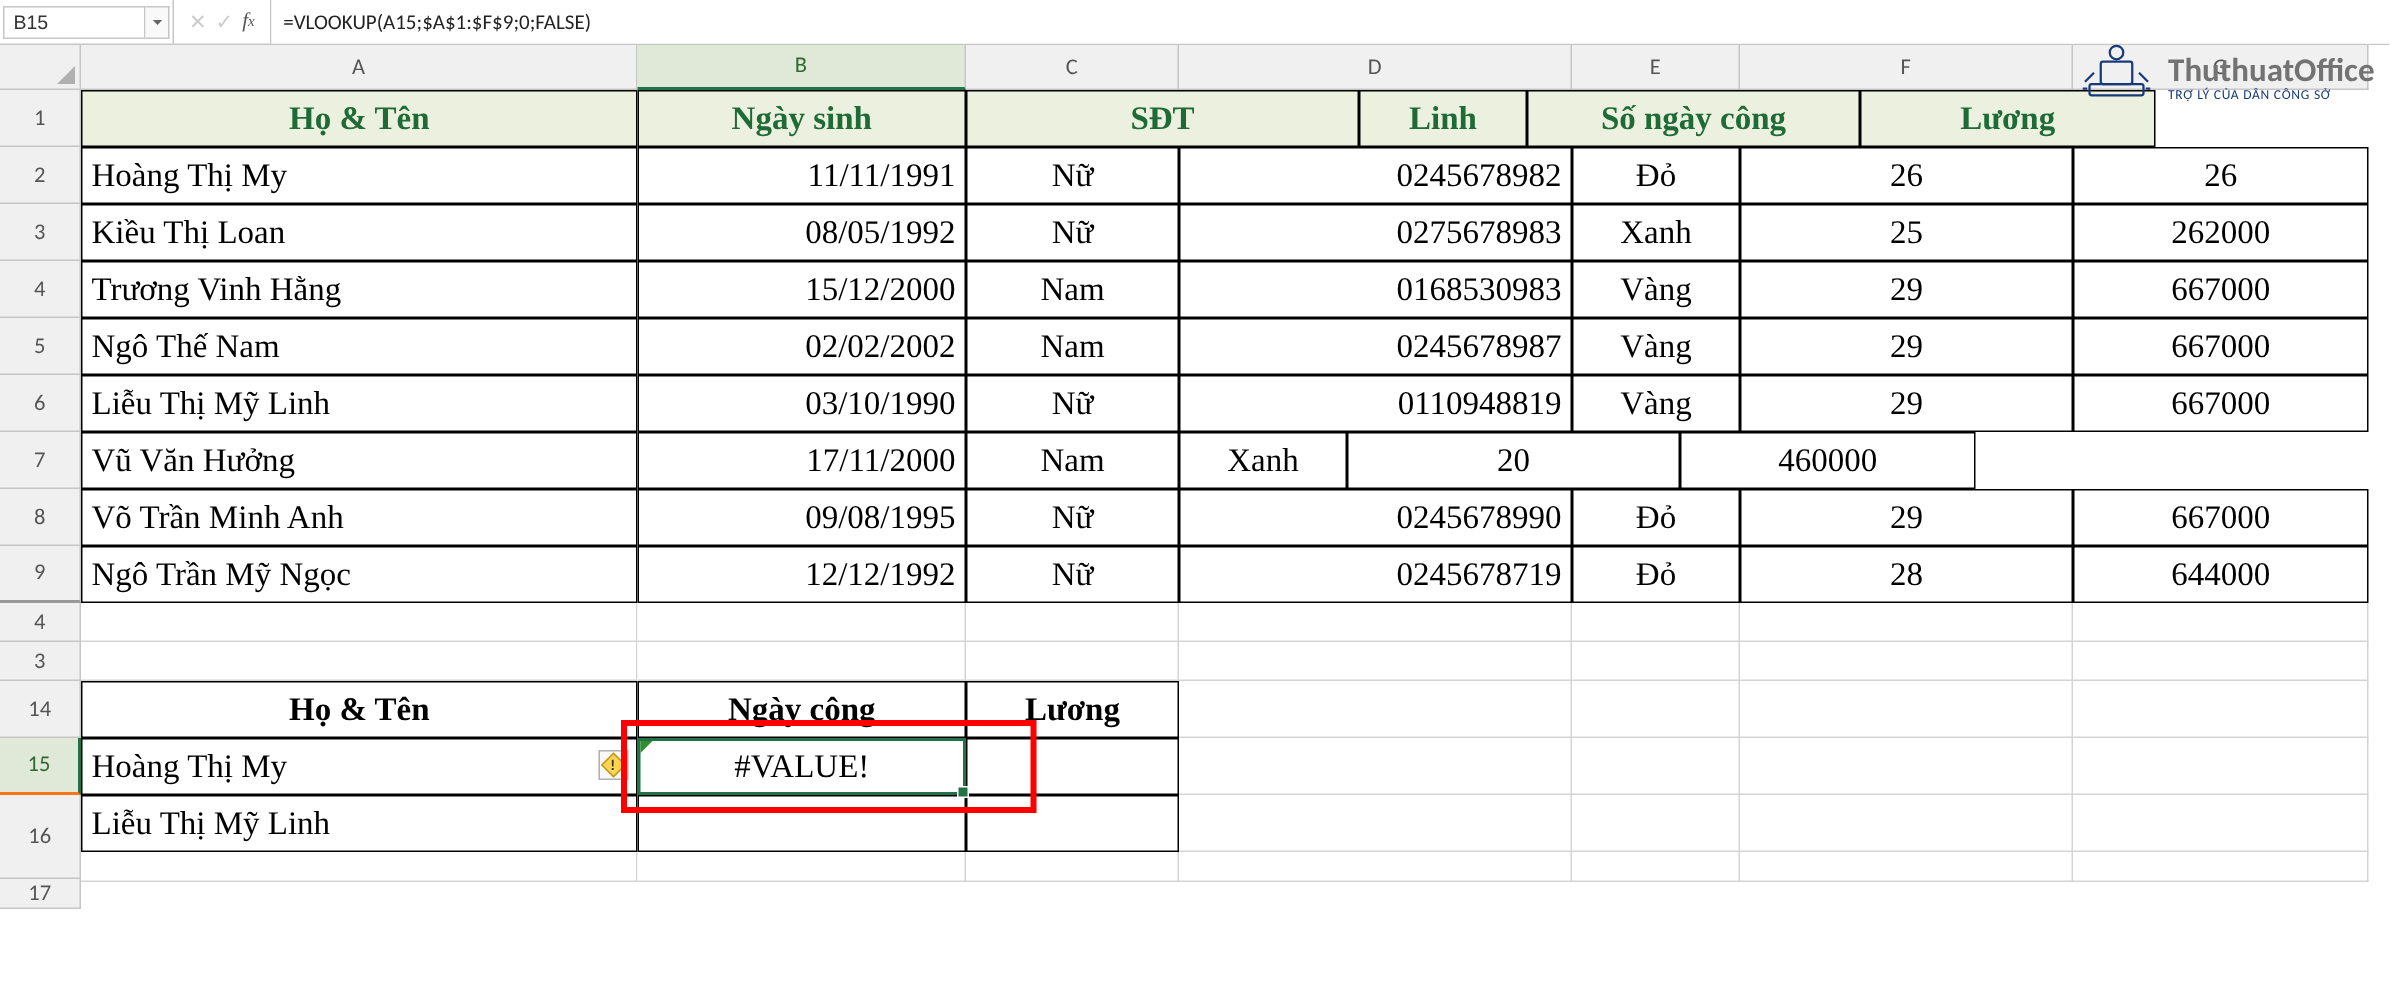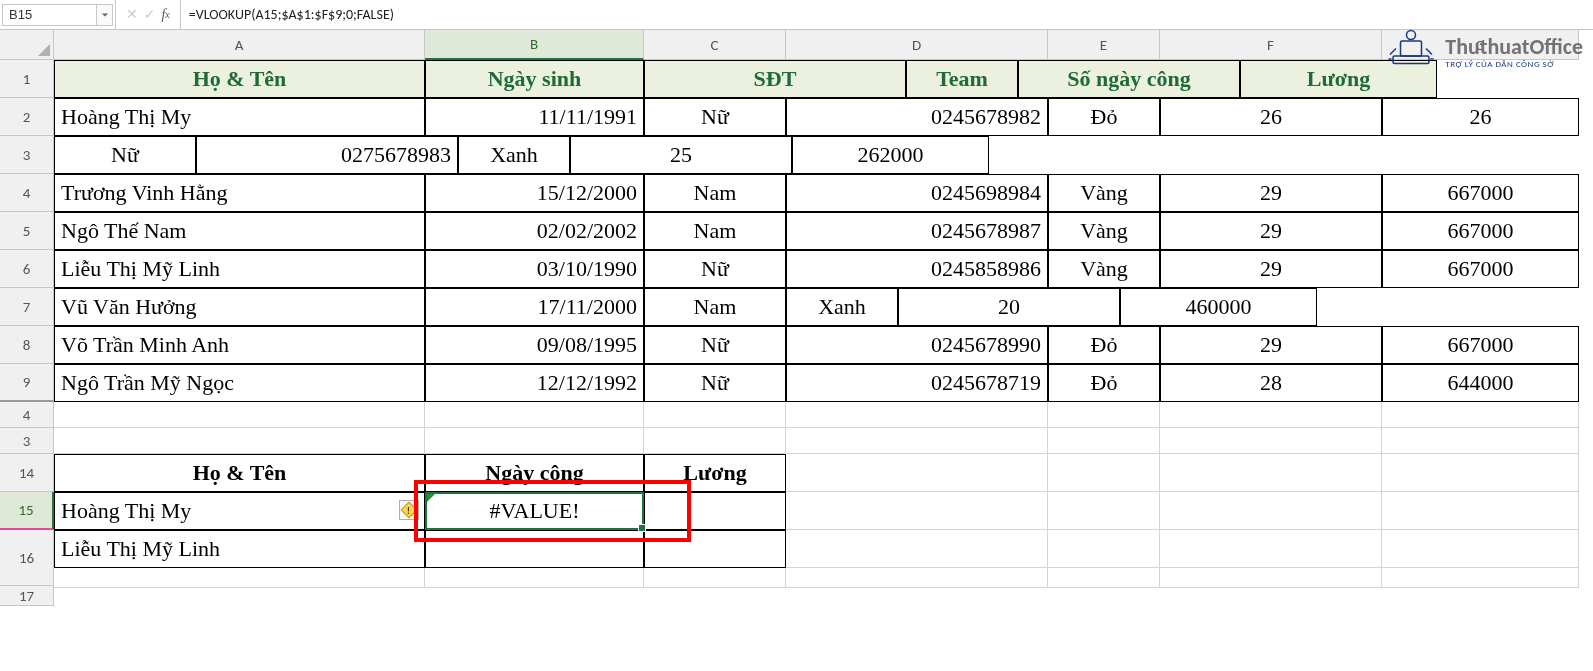--- a/index.html
+++ b/index.html
@@ -127,21 +127,21 @@
     align-items:center;
     justify-content:center;
     font-size:15px;
     color:#555;
   }
 
   
   .col-h.sel, .row-h.sel {
     background:#e0e8d8;
     color:#2f6b2f;
-    border-bottom:2px solid #ec4899;
+    border-bottom:2px solid #f97316;
   }
   .col-h.sel{border-bottom:2px solid #217346;}
   .row-h.sel{border-right:2px solid #217346;}
 
   .cells {
     position:relative;
   }
   .row { display:flex; }
   .cell {
     border-right:1px solid #d4d4d4;
@@ -313,64 +313,66 @@
     <div class="row-h" style="height:56px">16</div>
     <div class="row-h" style="height:20px">17</div>
   </div>
 
   <div class="cells">
 
     <div class="row">
       <div class="cell hdr-cell wA bordered">Họ &amp; Tên</div>
       <div class="cell hdr-cell wB bordered">Ngày sinh</div>
       <div class="cell hdr-cell wD bordered">SĐT</div>
-      <div class="cell hdr-cell wE bordered">Team</div>
+      <div class="cell hdr-cell wE bordered">Linh</div>
       <div class="cell hdr-cell wF bordered">Số ngày công</div>
       <div class="cell hdr-cell wG bordered">Lương</div>
     </div>
 
     <div class="row">
         <div class="cell wA bordered">Hoàng Thị My</div>
         <div class="cell wB bordered right">11/11/1991</div>
         <div class="cell wC bordered center">Nữ</div>
         <div class="cell wD bordered right">0245678982</div>
         <div class="cell wE bordered center">Đỏ</div>
         <div class="cell wF bordered center">26</div>
         <div class="cell wG bordered center">26</div>
       </div>
     <div class="row">
+        <div class="cell wA bordered">Kiều Thị Loan</div>
+        <div class="cell wB bordered right">08/05/1992</div>
         <div class="cell wC bordered center">Nữ</div>
         <div class="cell wD bordered right">0275678983</div>
         <div class="cell wE bordered center">Xanh</div>
         <div class="cell wF bordered center">25</div>
         <div class="cell wG bordered center">262000</div>
       </div>
     <div class="row">
         <div class="cell wA bordered">Trương Vinh Hằng</div>
         <div class="cell wB bordered right">15/12/2000</div>
         <div class="cell wC bordered center">Nam</div>
-        <div class="cell wD bordered right">0245698984</div>
+        <div class="cell wD bordered right">0168530983</div>
         <div class="cell wE bordered center">Vàng</div>
         <div class="cell wF bordered center">29</div>
         <div class="cell wG bordered center">667000</div>
       </div>
     <div class="row">
         <div class="cell wA bordered">Ngô Thế Nam</div>
         <div class="cell wB bordered right">02/02/2002</div>
         <div class="cell wC bordered center">Nam</div>
         <div class="cell wD bordered right">0245678987</div>
         <div class="cell wE bordered center">Vàng</div>
         <div class="cell wF bordered center">29</div>
         <div class="cell wG bordered center">667000</div>
       </div>
     <div class="row">
         <div class="cell wA bordered">Liễu Thị Mỹ Linh</div>
         <div class="cell wB bordered right">03/10/1990</div>
         <div class="cell wC bordered center">Nữ</div>
-        <div class="cell wD bordered right">0245858986</div>
+        <div class="cell wD bordered right">0110948819</div>
         <div class="cell wE bordered center">Vàng</div>
         <div class="cell wF bordered center">29</div>
         <div class="cell wG bordered center">667000</div>
       </div>
     <div class="row">
         <div class="cell wA bordered">Vũ Văn Hưởng</div>
         <div class="cell wB bordered right">17/11/2000</div>
         <div class="cell wC bordered center">Nam</div>
         <div class="cell wE bordered center">Xanh</div>
         <div class="cell wF bordered center">20</div>

